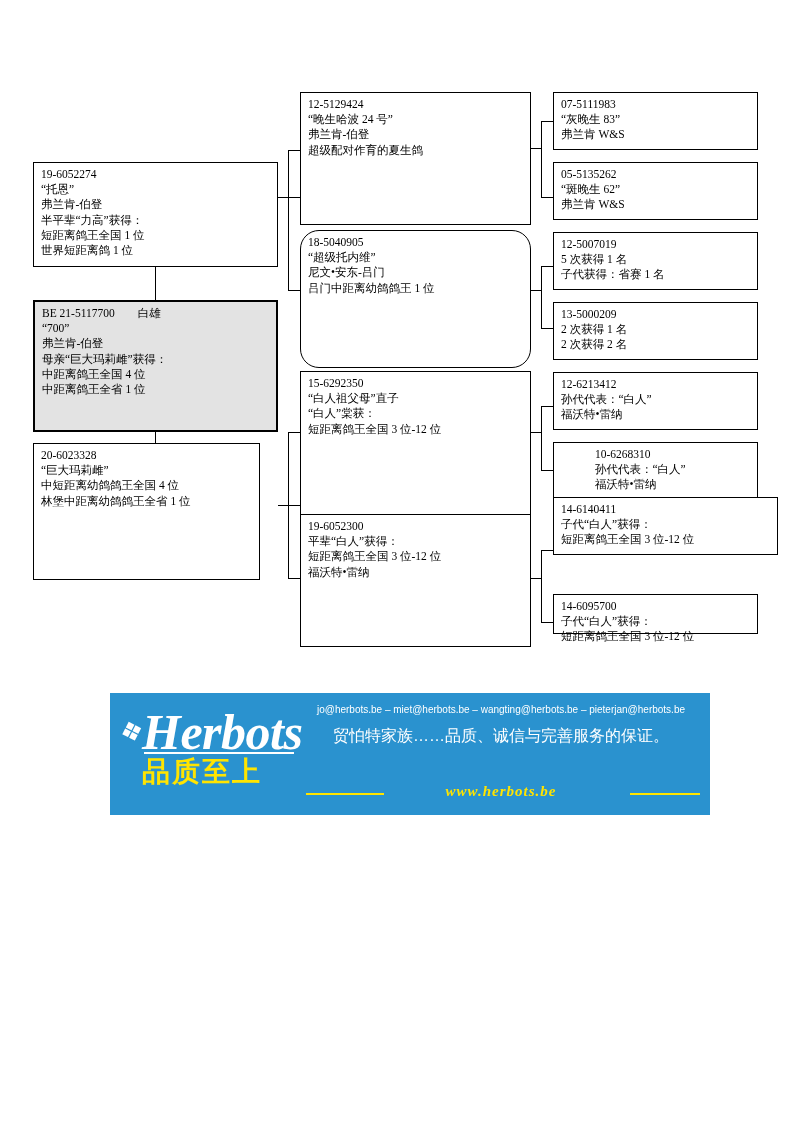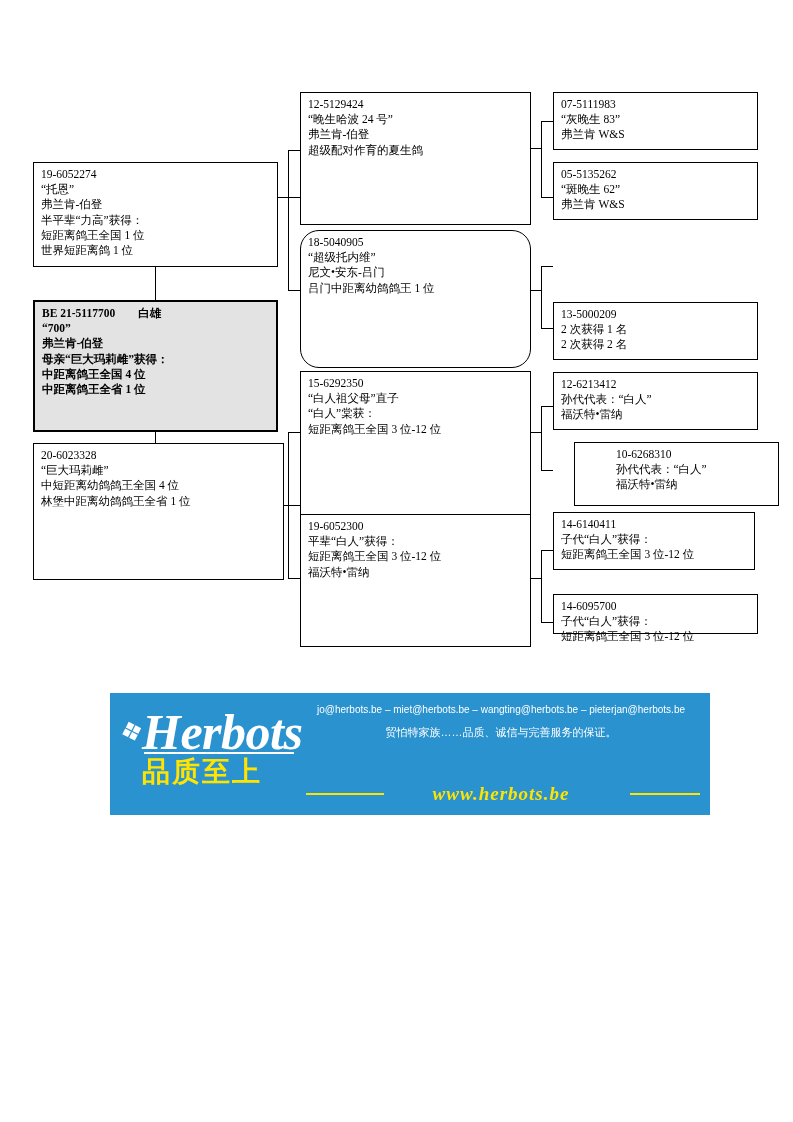--- a/index.html
+++ b/index.html
@@ -34,21 +34,20 @@
     background: #ffffff;
     padding: 4px 6px 4px 7px;
     font-size: 11.5px;
     line-height: 1.32;
     white-space: pre-line;
     font-family: "Liberation Serif", serif;
   }
   .box.subject {
     background: #e3e3e3;
     border: 2px solid #000000;
-    font-weight: bold;
   }
   .line {
     position: absolute;
     background: #000000;
   }
   .line.h { height: 1px; }
   .line.v { width: 1px; }
 
   
   .banner {
@@ -117,33 +116,33 @@
     font-family: "Liberation Sans", sans-serif;
     line-height: 1.55;
     text-align: center;
   }
   .banner-lines .l1 { color: #ffffff; }
   .banner-lines .l2 { color: #ffffff; }
   .banner-lines .l3 { color: #ffffff; }
   .banner-lines .l4 {
     color: #ffffff;
     margin-top: 6px;
-    font-size: 11px;
+    font-size: 16px;
   }
   .banner-web {
     position: absolute;
     left: 185px;
     top: 90px;
     width: 412px;
     text-align: center;
     color: #ffe400;
     font-family: "Liberation Serif", serif;
     font-style: italic;
     font-weight: bold;
-    font-size: 19px;
+    font-size: 15px;
     letter-spacing: 1px;
   }
   .banner-web-rule-l, .banner-web-rule-r {
     position: absolute;
     top: 100px;
     height: 2px;
     background: #ffe400;
   }
   .banner-web-rule-l { left: 196px; width: 78px; }
   .banner-web-rule-r { left: 520px; width: 70px; }
@@ -195,21 +194,21 @@
 中距离鸽王全国 4 位
 中距离鸽王全省 1 位</div>
 
     <div class="box" style="left:33px; top:162px; width:245px; height:105px;">19-6052274
 “托恩”
 弗兰肯-伯登
 半平辈“力高”获得：
 短距离鸽王全国 1 位
 世界短距离鸽 1 位</div>
 
-    <div class="box" style="left:33px; top:443px; width:251px; height:137px;">20-6023328
+    <div class="box" style="left:33px; top:443px; width:227px; height:137px;">20-6023328
 “巨大玛莉雌”
 中短距离幼鸽鸽王全国 4 位
 林堡中距离幼鸽鸽王全省 1 位</div>
 
     <div class="box" style="left:300px; top:92px; width:231px; height:133px;">12-5129424
 “晚生哈波 24 号”
 弗兰肯-伯登
 超级配对作育的夏生鸽</div>
 
     <div class="box" style="left:300px; top:230px; width:231px; height:138px;border-radius:19px;">18-5040905
@@ -228,34 +227,37 @@
 福沃特•雷纳</div>
 
     <div class="box" style="left:553px; top:92px; width:205px; height:58px;">07-5111983
 “灰晚生 83”
 弗兰肯 W&amp;S</div>
 
     <div class="box" style="left:553px; top:162px; width:205px; height:58px;">05-5135262
 “斑晚生 62”
 弗兰肯 W&amp;S</div>
 
+    <div class="box" style="left:553px; top:232px; width:205px; height:58px;">12-5007019
+5 次获得 1 名
+子代获得：省赛 1 名</div>
 
     <div class="box" style="left:553px; top:302px; width:205px; height:58px;">13-5000209
 2 次获得 1 名
 2 次获得 2 名</div>
 
     <div class="box" style="left:553px; top:372px; width:205px; height:58px;">12-6213412
 孙代代表：“白人”
 福沃特•雷纳</div>
 
-    <div class="box" style="left:574px; top:442px; width:205px; height:64px;padding-left:41px;">10-6268310
+    <div class="box" style="left:553px; top:442px; width:205px; height:64px;padding-left:41px;">10-6268310
 孙代代表：“白人”
 福沃特•雷纳</div>
 
-    <div class="box" style="left:553px; top:512px; width:202px; height:58px;">14-6140411
+    <div class="box" style="left:553px; top:497px; width:225px; height:58px;">14-6140411
 子代“白人”获得：
 短距离鸽王全国 3 位-12 位</div>
 
     <div class="box" style="left:553px; top:594px; width:205px; height:40px;">14-6095700
 子代“白人”获得：
 短距离鸽王全国 3 位-12 位</div>
 
   </div>
 
   <div class="banner">

